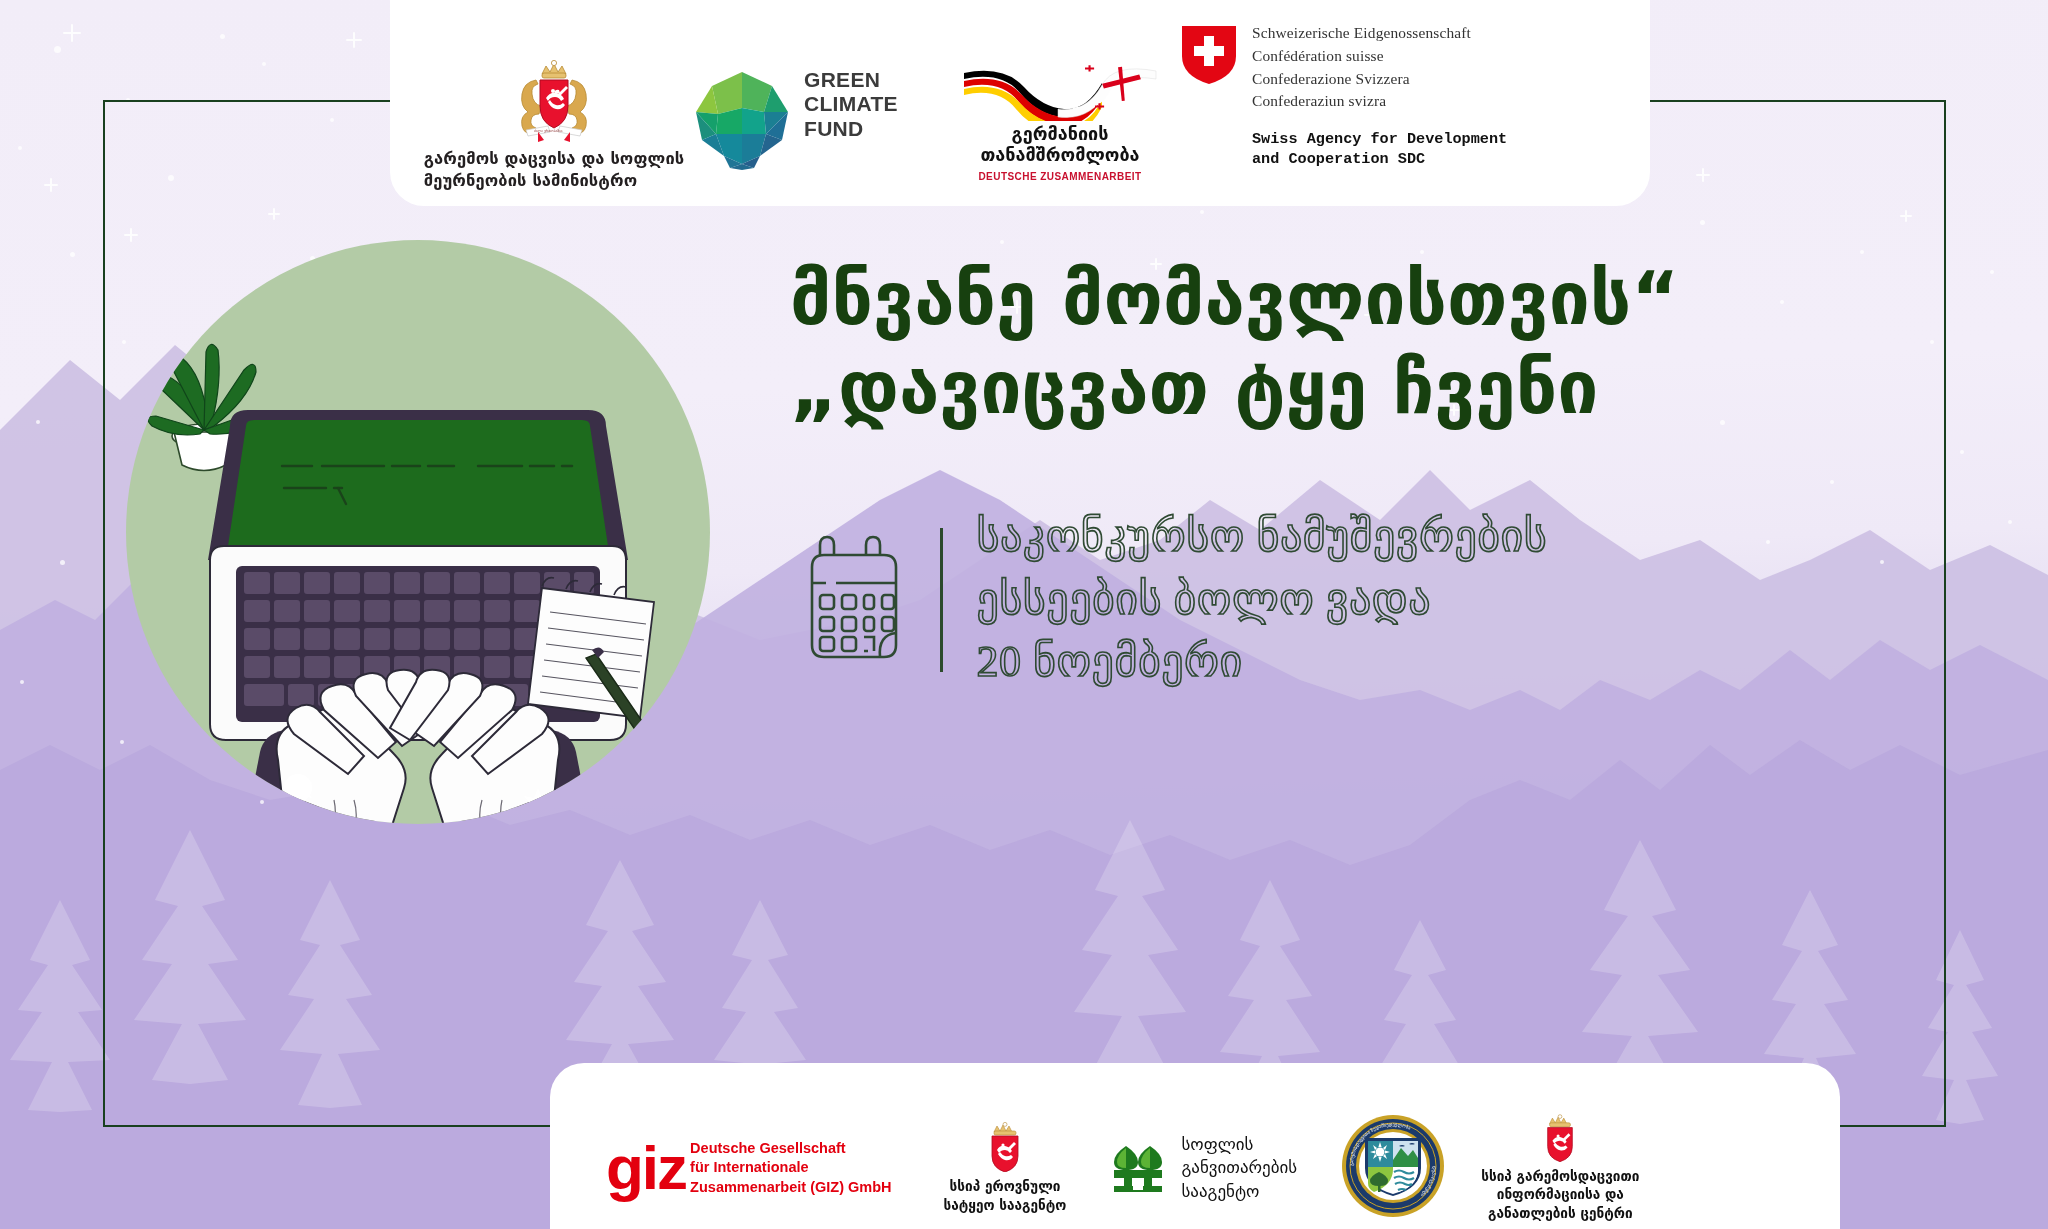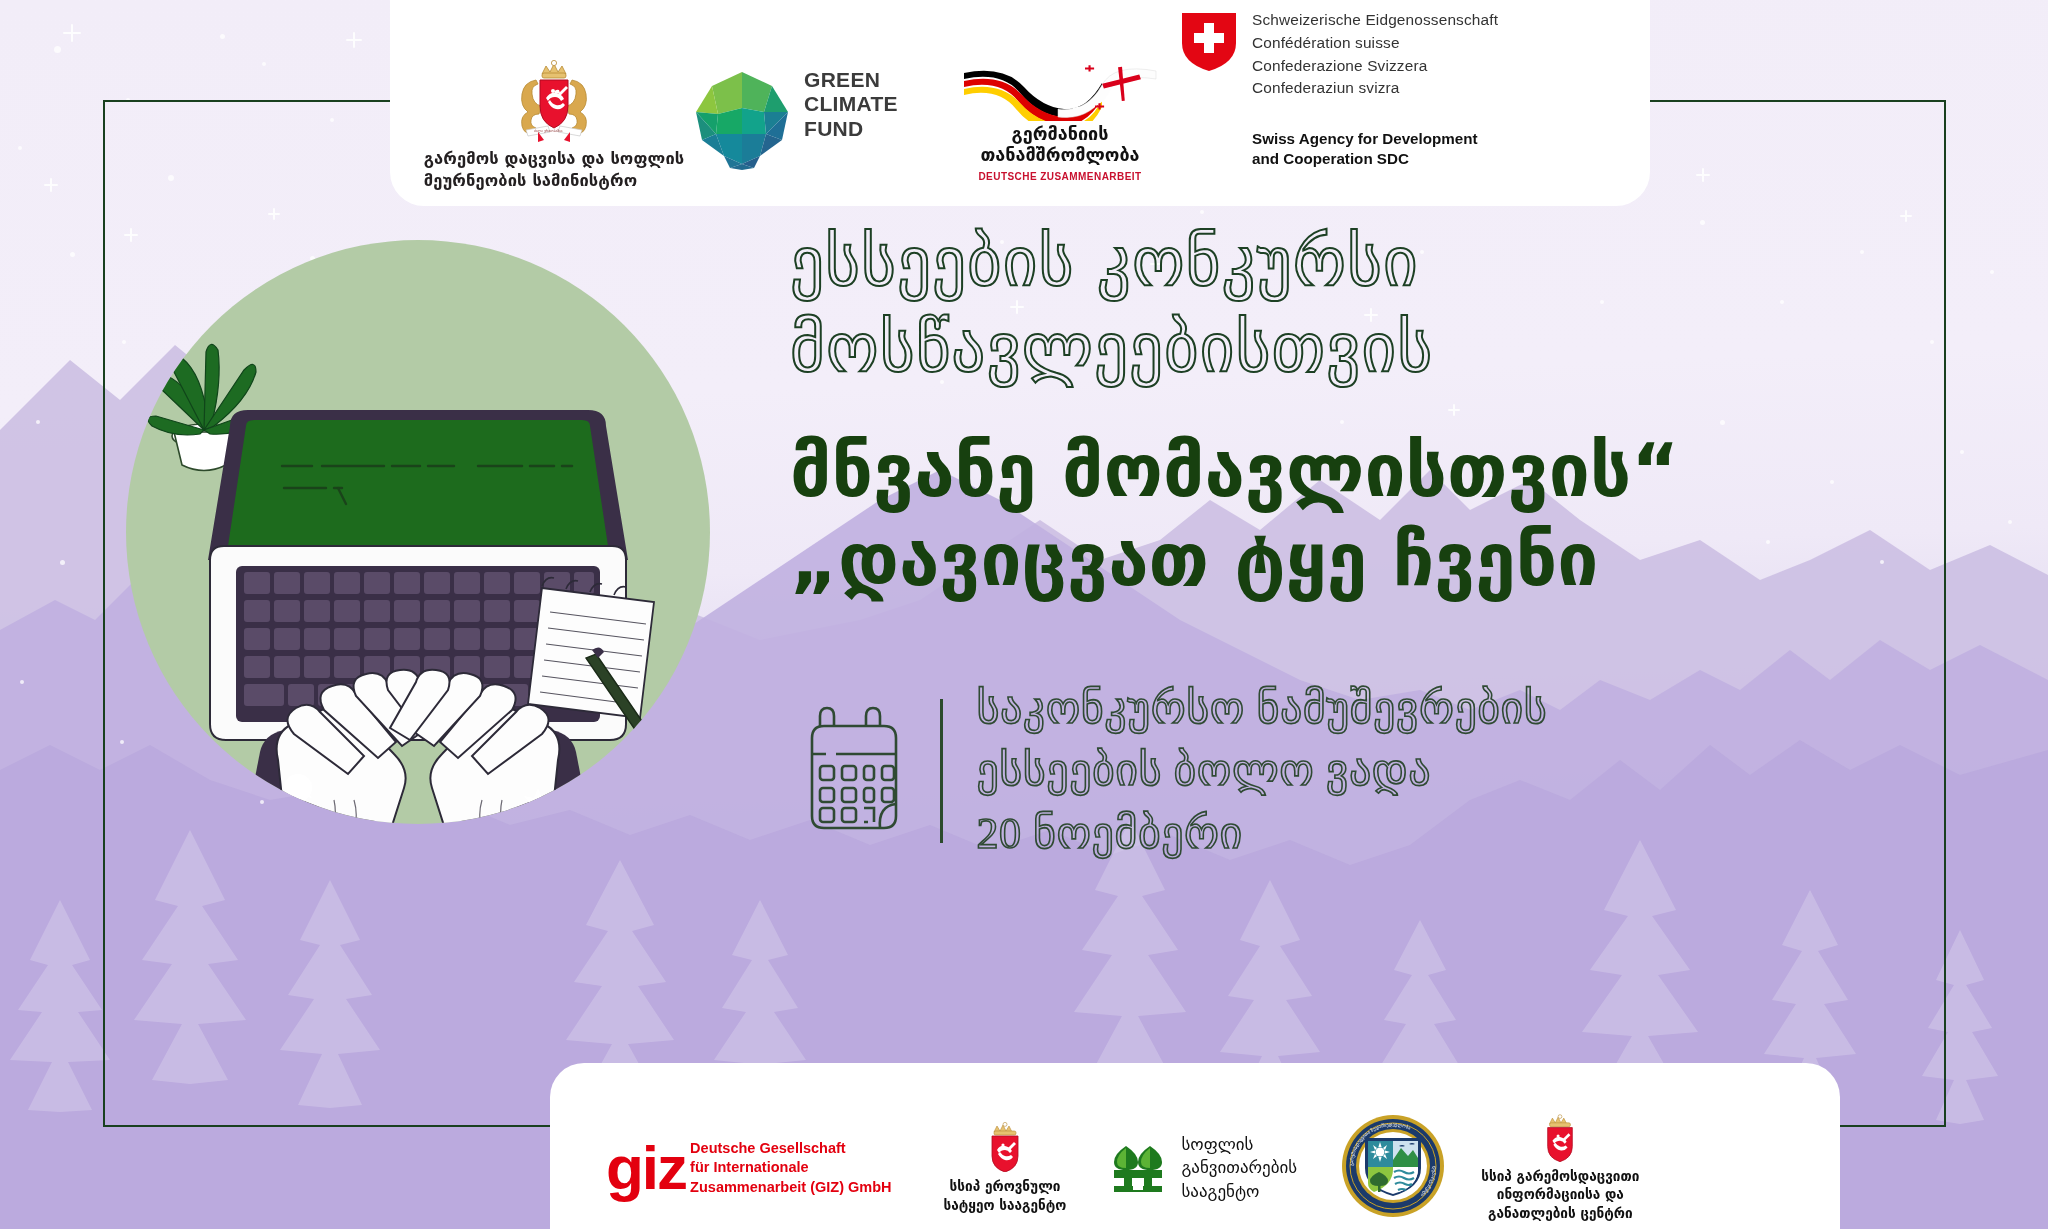--- a/index.html
+++ b/index.html
@@ -79,24 +79,24 @@
     font-family:"DejaVu Sans",sans-serif; font-weight:bold; font-size:18px;
     color:#111; line-height:1.2; text-align:center; margin-top:2px; white-space:nowrap;
   }
   .de-sub {
     font-family:"Liberation Sans",sans-serif; font-weight:bold; font-size:10px;
     color:#c8102e; letter-spacing:.45px; margin-top:5px;
   }
 
   .logo-ch { width:400px; display:flex; gap:14px; padding-bottom:22px;}
   .ch-shield { width:58px; height:62px; flex:none; margin-top:2px;}
-  .ch-langs { font-family:Liberation Sans, sans-serif; font-size:15.4px; color:#333;
+  .ch-langs { font-family:Liberation Serif, serif; font-size:15.4px; color:#333;
               line-height:1.47; letter-spacing:.15px; white-space:nowrap;}
-  .ch-sdc  { font-family:Liberation Sans, sans-serif; font-size:15.2px; font-weight:bold;
-             color:#111; line-height:1.35; margin-top:29px; white-space:nowrap;}
+  .ch-sdc  { font-family:Liberation Mono, monospace; font-size:15.2px; font-weight:bold;
+             color:#111; line-height:1.35; margin-top:16px; white-space:nowrap;}
 
   
   .logo-giz { display:flex; align-items:center; gap:4px; padding-left:56px;}
   .giz-word { font-family:"Liberation Sans",sans-serif; font-weight:bold; font-size:62px;
               color:#e3000f; letter-spacing:-2px; line-height:.8; }
   .giz-txt  { font-family:"Liberation Sans",sans-serif; font-weight:bold; font-size:14.5px;
               color:#e3000f; line-height:1.35; white-space:nowrap;}
   .logo-nfa { display:flex; flex-direction:column; align-items:center; padding-left:52px;}
   .logo-rda { display:flex; align-items:center; gap:11px; padding-left:46px;}
   .logo-crest{ padding-left:44px;}
@@ -393,24 +393,20 @@
         <g fill="none" stroke="#2d2a38" stroke-width="1.2" opacity=".7">
           <path d="M380 596 q-8 -18 -4 -36 M360 600 q-10 -20 -4 -40"></path>
         </g>
         <path d="M412 548 l4 10 l10 -2 l-7 8 l7 8 l-10 -2 l-4 10 l-4 -10 l-10 2 l7 -8 l-7 -8 l10 2 Z" fill="#fff"></path>
       </g>
     </g>
   </svg>
 
   <div class="content">
 
-    <div class="headline">
-      <div>ესსეების კონკურსი</div>
-      <div>მოსწავლეებისთვის</div>
-    </div>
 
     <div class="quote">
       <div>მნვანე მომავლისთვის“</div>
       <div>„დავიცვათ ტყე ჩვენი</div>
     </div>
 
     <div class="deadline">
       <svg class="cal-icon" viewBox="0 0 128 134">
         <g fill="none" stroke="#2f4a33" stroke-width="2.6">
           <path d="M22 34 q0-12 12-12 h60 q12 0 12 12 v78 q0 12-12 12 h-60 q-12 0-12-12 Z"></path>

